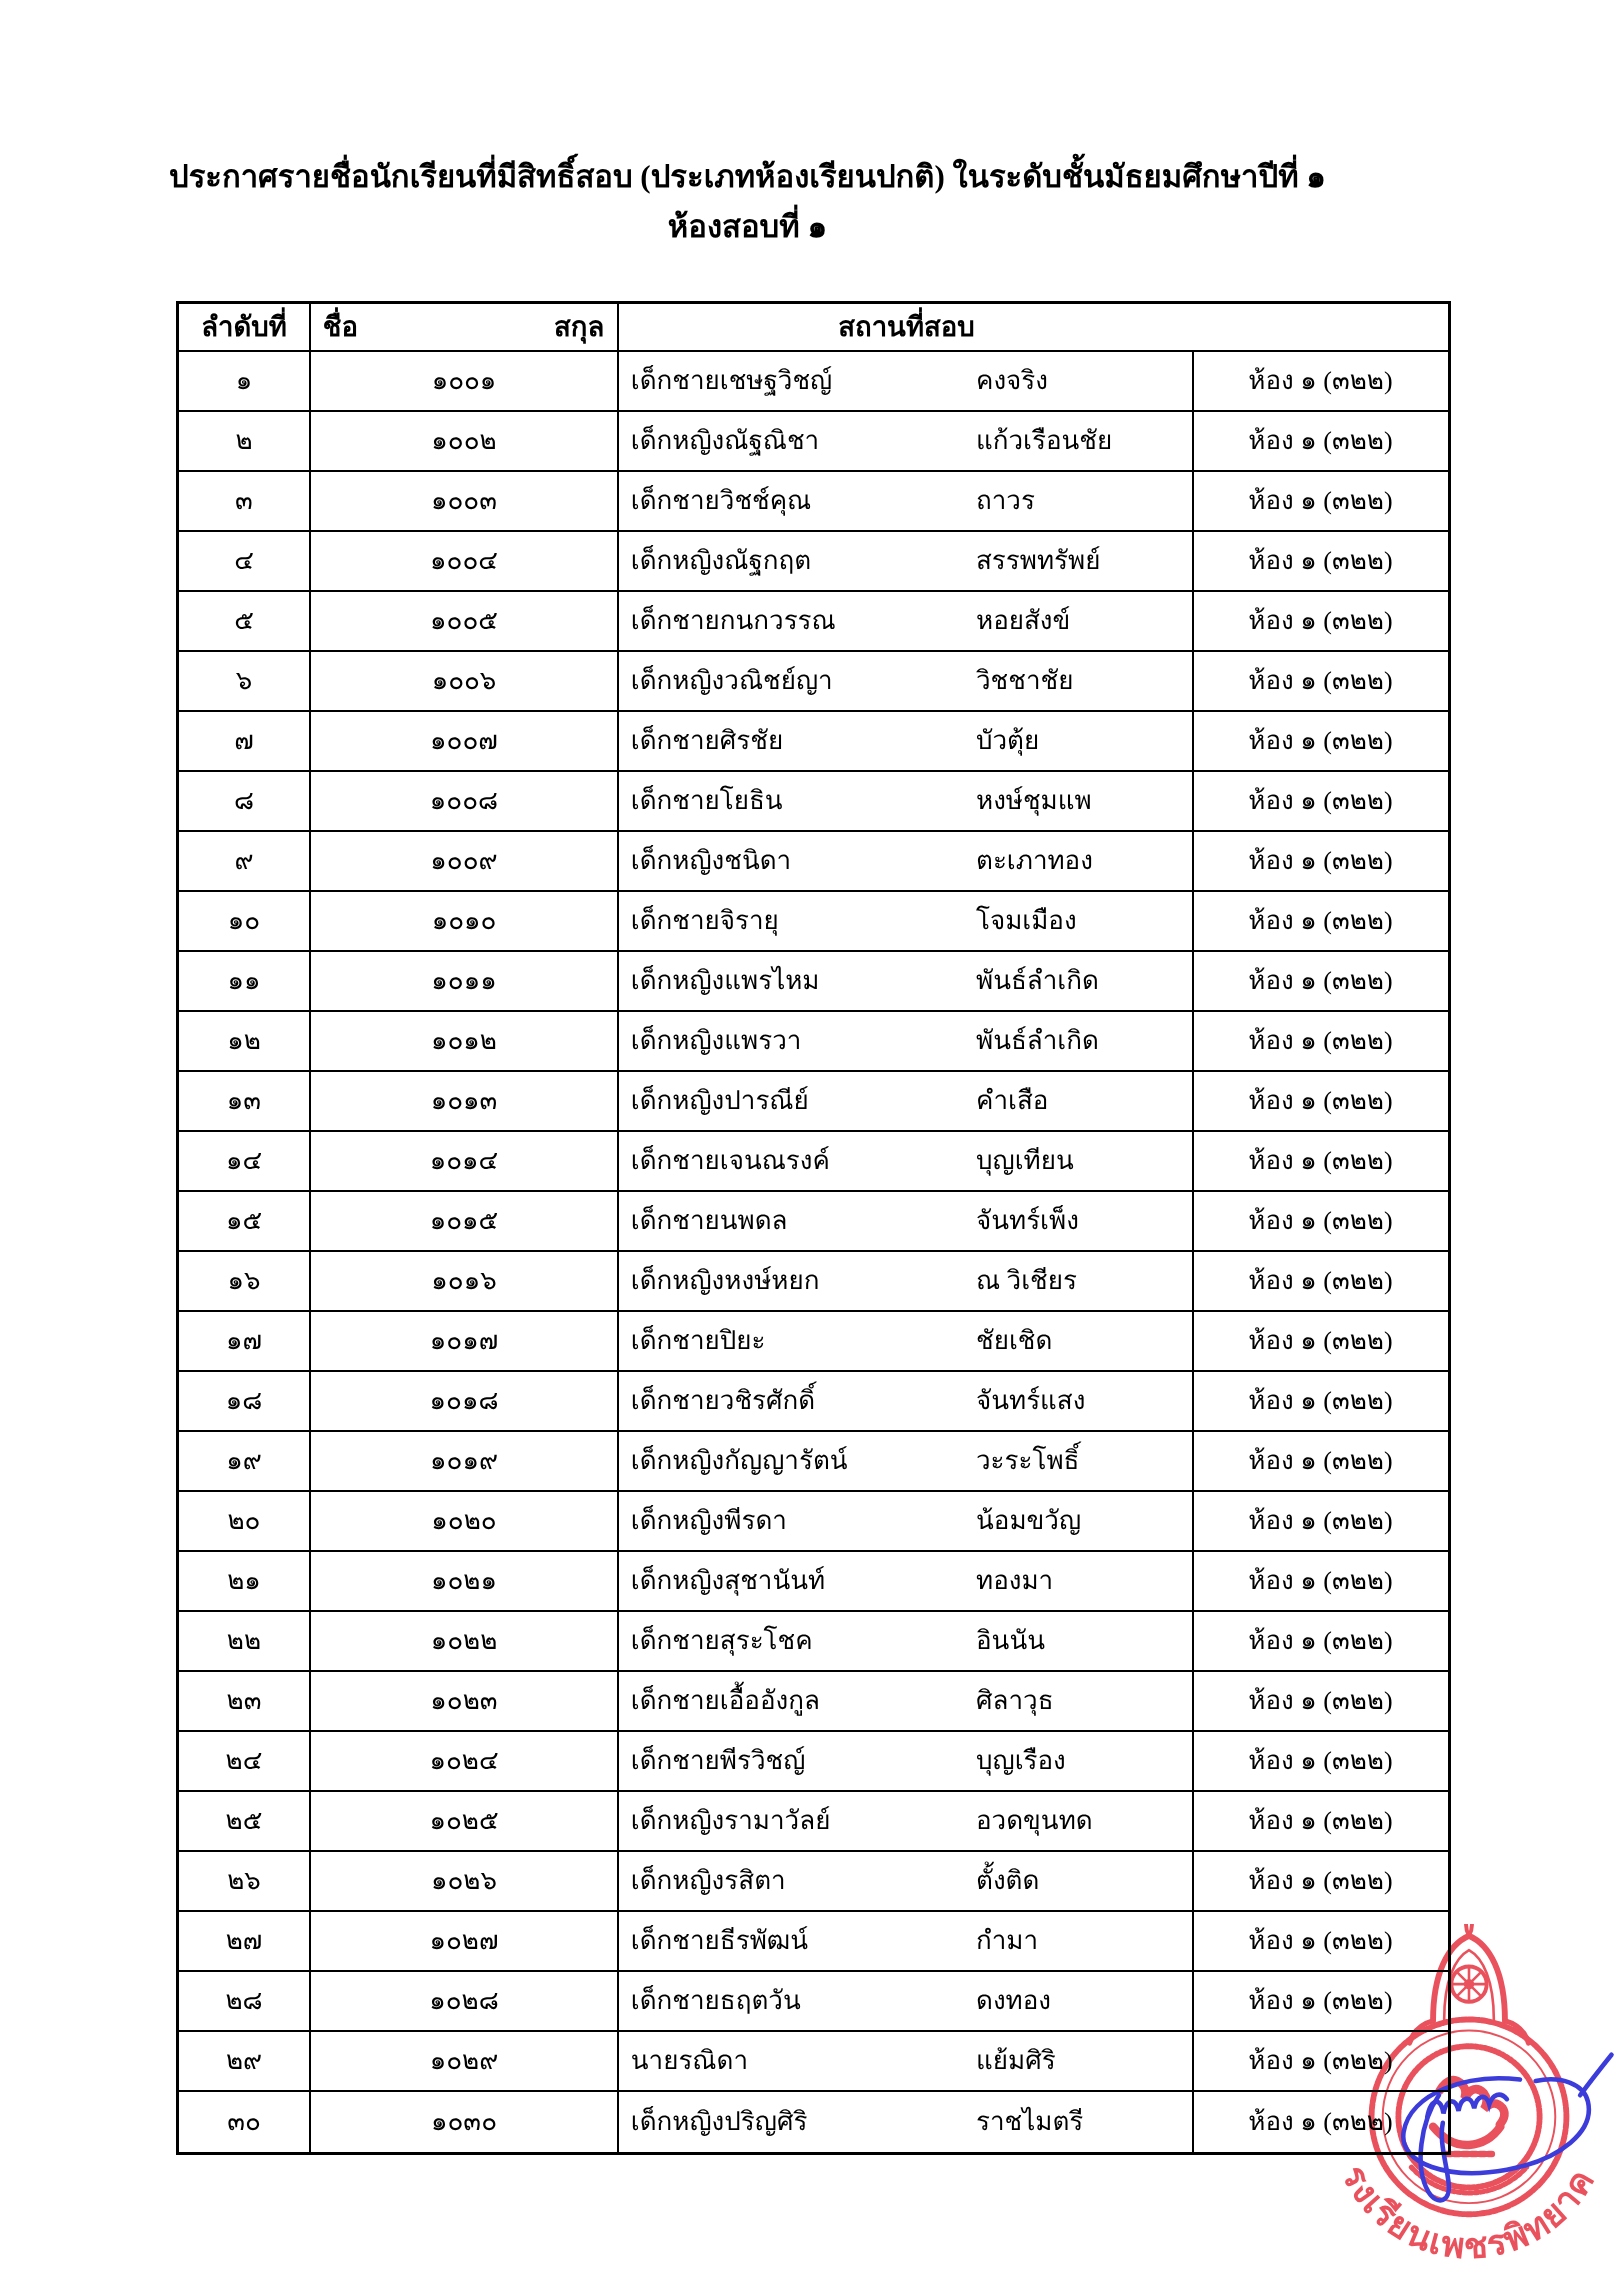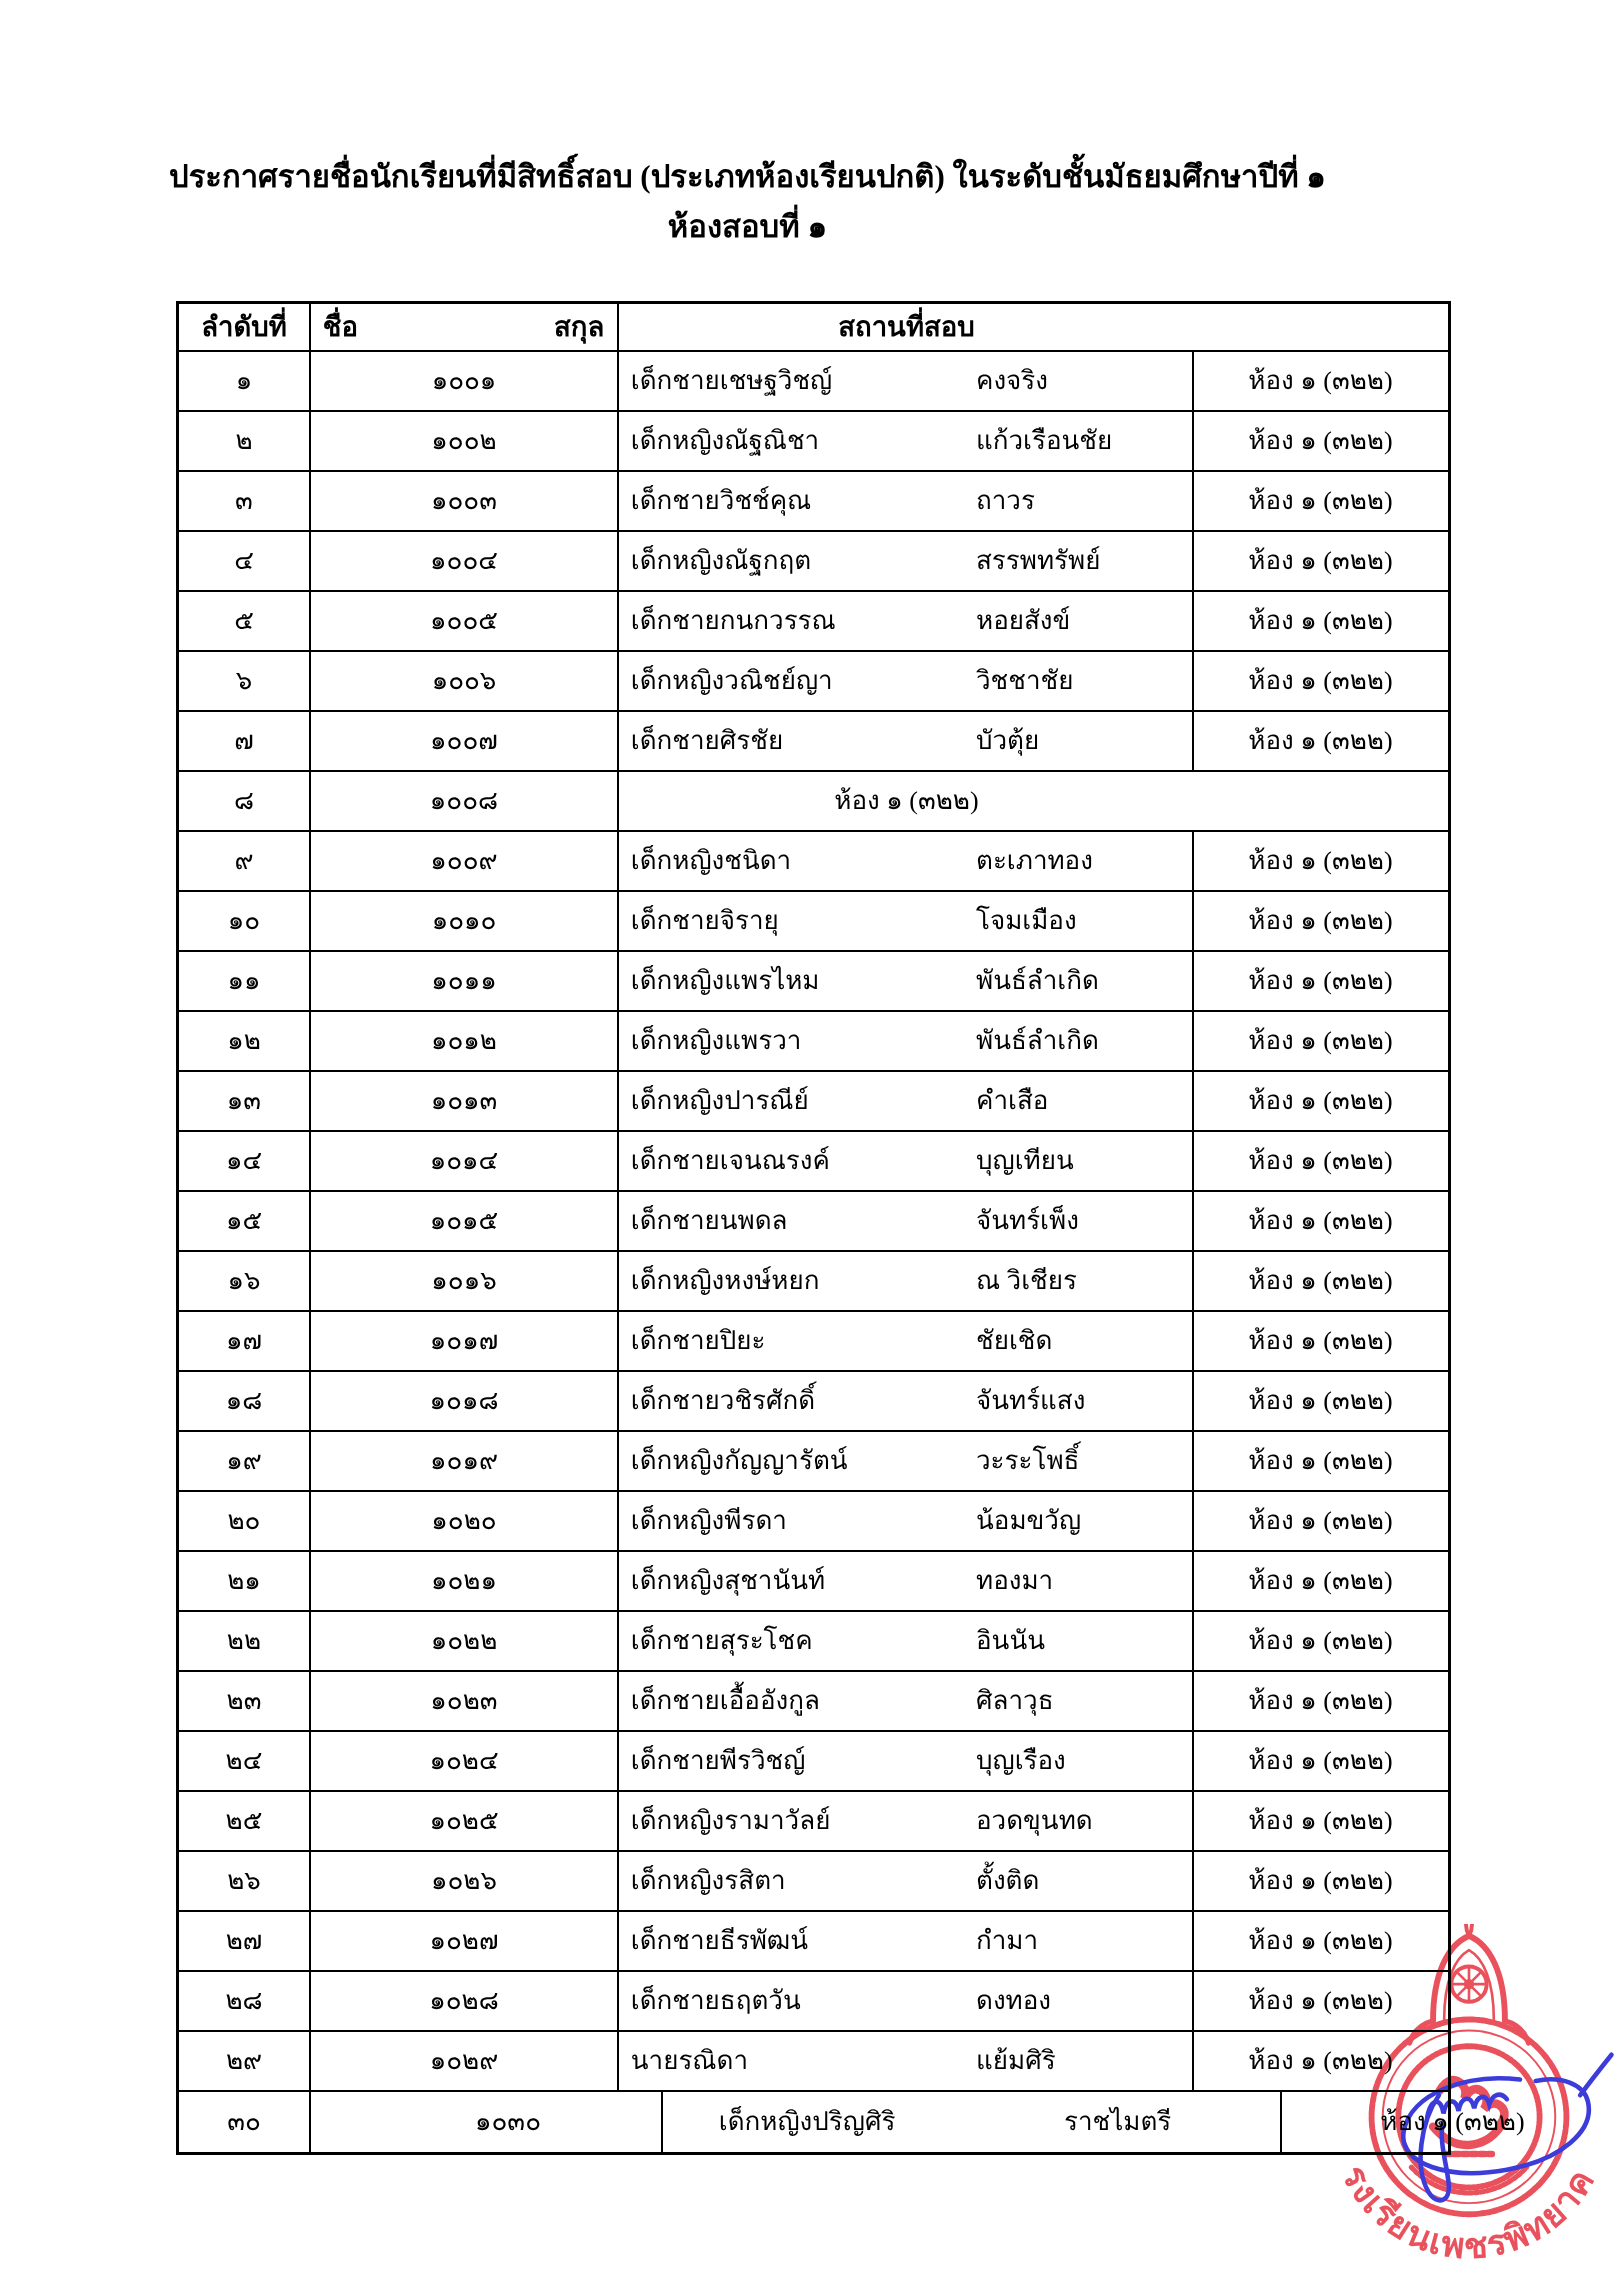--- a/index.html
+++ b/index.html
@@ -36,21 +36,21 @@
     background:transparent;
   }
   .tr{
     display:grid;
     grid-template-columns:132px 308px 575px 253px;
     border-bottom:2.6px solid #000;
     box-sizing:border-box;
     height:60px;
   }
   .tr.header{height:48px;}
-  .tr:last-child{border-bottom:none;gap:44px;}
+  .tr:last-child{border-bottom:none;}
   .td{
     border-right:2.6px solid #000;
     box-sizing:border-box;
     display:flex;align-items:center;justify-content:center;
     font-size:26px;line-height:1.1;
     overflow:visible;white-space:nowrap;
   }
   .td:last-child{border-right:none;}
   .td.c-name{position:relative;justify-content:flex-start;padding-left:33px;}
   .td.c-name .name{position:absolute;left:11.8px;}
@@ -161,20 +161,24 @@
       <div class="td c-name">
         <span class="name">เด็กชายศิรชัย</span>
         <span class="surname">บัวตุ้ย</span>
       </div>
       <div class="td c-loc">ห้อง ๑ (๓๒๒)</div>
     </div>
 
     <div class="tr">
       <div class="td c-order">๘</div>
       <div class="td c-id">๑๐๐๘</div>
+      <div class="td c-name">
+        <span class="name">เด็กชายโยธิน</span>
+        <span class="surname">หงษ์ชุมแพ</span>
+      </div>
       <div class="td c-loc">ห้อง ๑ (๓๒๒)</div>
     </div>
 
     <div class="tr">
       <div class="td c-order">๙</div>
       <div class="td c-id">๑๐๐๙</div>
       <div class="td c-name">
         <span class="name">เด็กหญิงชนิดา</span>
         <span class="surname">ตะเภาทอง</span>
       </div>

